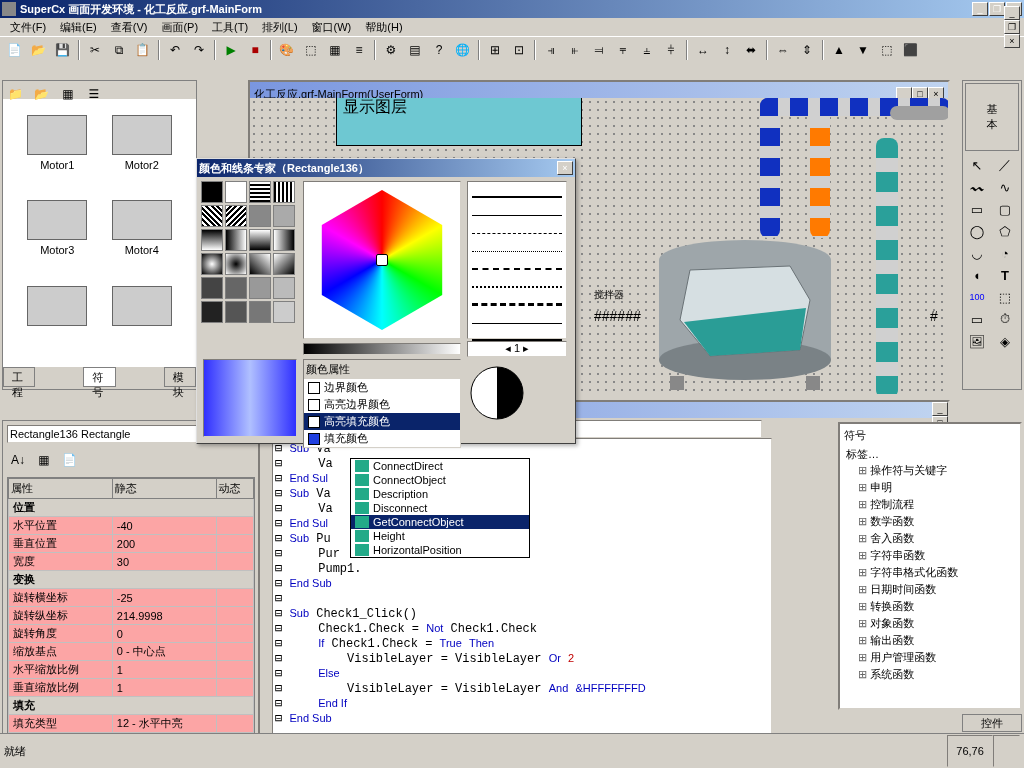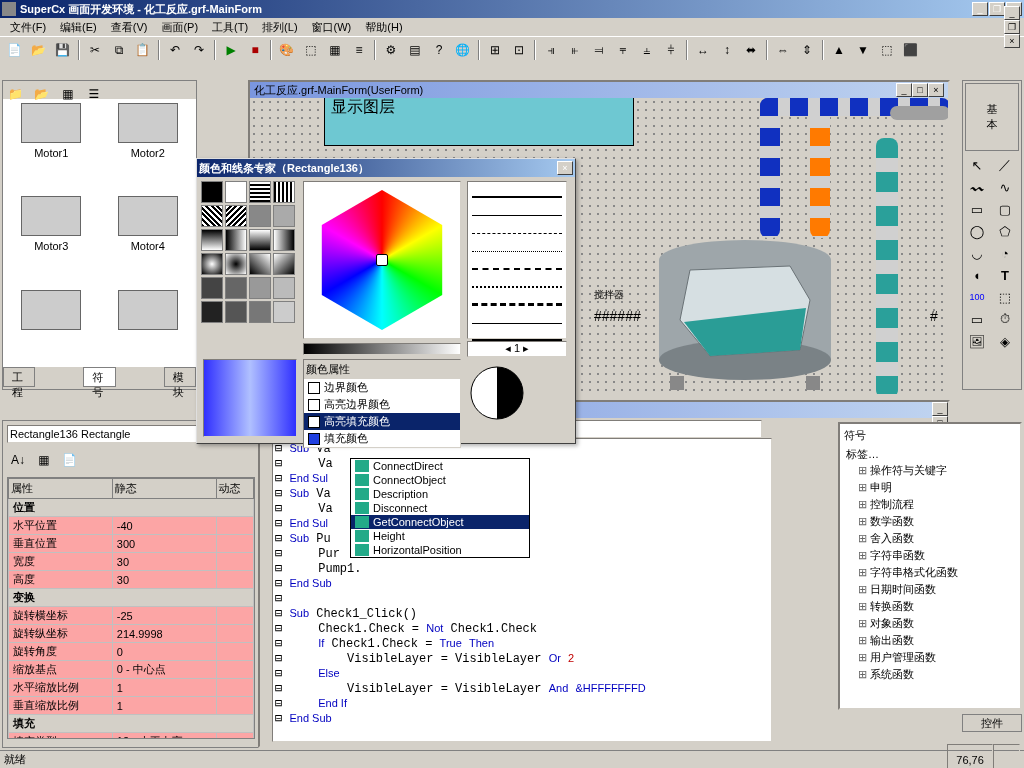--- a/index.html
+++ b/index.html
@@ -8,47 +8,47 @@
 .titlebar .icon { width: 14px; height: 14px; background: #888; margin-right: 4px; }
 .titlebar .title { flex: 1; font-weight: bold; }
 .titlebar .winbtns { display: flex; gap: 1px; }
 .winbtn { width: 16px; height: 14px; background: #d4d0c8; border: 1px solid #fff; border-right-color: #404040; border-bottom-color: #404040; font-size: 9px; text-align: center; line-height: 12px; cursor: pointer; }
 .menubar { background: #d4d0c8; height: 18px; display: flex; align-items: center; padding: 0 4px; gap: 2px; }
 .menuitem { padding: 1px 6px; cursor: pointer; }
 .toolbar { background: #d4d0c8; height: 26px; display: flex; align-items: center; padding: 2px 4px; gap: 2px; border-top: 1px solid #fff; }
 .tb { width: 22px; height: 22px; border: 1px solid transparent; display: flex; align-items: center; justify-content: center; cursor: pointer; font-size: 12px; }
 .sep { width: 2px; height: 20px; border-left: 1px solid #808080; border-right: 1px solid #fff; margin: 0 2px; }
 .workspace { position: absolute; top: 80px; left: 0; right: 0; bottom: 18px; }
-.statusbar { position: absolute; bottom: 0; left: 0; right: 0; height: 18px; background: #d4d0c8; border-top: 1px solid #808080; display: flex; align-items: center; padding: 0 4px; }
+.statusbar { position: absolute; bottom: 0; left: 0; right: 0; height: 35px; background: #d4d0c8; border-top: 1px solid #808080; display: flex; align-items: center; padding: 0 4px; }
 .statusbar .cell { border: 1px inset #d4d0c8; padding: 9px 8px; }
 
 
 .leftpanel { position: absolute; left: 2px; top: 0; width: 195px; height: 310px; background: #d4d0c8; border: 1px solid #808080; }
 .leftpanel .hdr { height: 18px; background: #d4d0c8; display: flex; gap: 4px; padding: 2px; }
-.leftpanel .body { background: white; height: 268px; overflow: auto; padding: 4px; display: grid; grid-template-columns: 1fr 1fr; gap: 8px; }
+.leftpanel .body { background: white; height: 268px; overflow: auto; padding: 16px; display: grid; grid-template-columns: 1fr 1fr; gap: 8px; }
 .sym { text-align: center; }
 .sym .img { width: 60px; height: 40px; background: #ccc; border: 1px solid #666; margin: 0 auto 4px; }
 .tabs { display: flex; height: 20px; gap: 48px; }
 .tab { padding: 2px 8px; border: 1px solid #808080; background: #d4d0c8; cursor: pointer; }
 
 
 .proppanel { position: absolute; left: 2px; top: 340px; width: 258px; bottom: 2px; background: #d4d0c8; border: 1px solid #808080; }
 .proppanel .objname { background: white; border: 1px inset #d4d0c8; padding: 2px; margin: 4px; }
 .proppanel .ptoolbar { display: flex; gap: 4px; padding: 2px 4px; }
 .proptable { background: #fca5a5; border: 1px solid #808080; margin: 4px; height: calc(100% - 64px); overflow: auto; }
 .proptable table { width: 100%; border-collapse: collapse; }
 .proptable th { background: #d4d0c8; border: 1px solid #808080; padding: 2px; text-align: left; font-weight: normal; }
 .proptable td { border: 1px solid #c0c0c0; padding: 1px 4px; }
 .proptable td.cat { background: #d4d0c8; font-weight: bold; }
 
 
 .canvas { position: absolute; left: 248px; top: 0; width: 702px; height: 316px; background: #d4d0c8; border: 2px inset #d4d0c8; }
-.canvas .titlebar2 { background: linear-gradient(to right, #7a96df, #c0d4f0); height: 16px; display: flex; align-items: center; padding: 4px 4px; }
+.canvas .titlebar2 { background: linear-gradient(to right, #7a96df, #c0d4f0); height: 16px; display: flex; align-items: center; padding: 12px 4px; }
 .canvas .dotgrid { position: absolute; top: 16px; left: 0; right: 0; bottom: 0; background: #d4d0c8; background-image: radial-gradient(#888 0.8px, transparent 0.8px); background-size: 8px 8px; overflow: hidden; }
-.layerbox { position: absolute; left: 74px; top: -8px; width: 310px; height: 56px; background: #6ec8d2; border: 1px solid #000; padding: 6px; }
+.layerbox { position: absolute; left: 86px; top: -8px; width: 246px; height: 56px; background: #6ec8d2; border: 1px solid #000; padding: 6px; }
 .layerbox .row { display: flex; gap: 20px; margin-top: 4px; }
 .cbx { display: flex; align-items: center; gap: 4px; font-size: 14px; }
 .cbx input { width: 14px; height: 14px; }
 .pipe { position: absolute; border-radius: 8px; }
 .tank { position: absolute; left: 400px; top: 132px; width: 190px; height: 140px; }
 
 
 .codepanel { position: absolute; left: 258px; top: 320px; width: 692px; bottom: 2px; background: #d4d0c8; border: 2px inset #d4d0c8; }
 .codepanel .cbar { background: linear-gradient(to right, #7a96df, #c0d4f0); height: 16px; }
 .codepanel .ed { position: absolute; top: 36px; left: 12px; width: 500px; bottom: 4px; background: white; border: 1px inset #d4d0c8; font-family: "Courier New", monospace; font-size: 12px; padding: 2px; overflow: auto; white-space: pre; }
@@ -62,21 +62,21 @@
 
 
 .rightpanel { position: absolute; right: 2px; top: 0; width: 60px; height: 310px; background: #d4d0c8; border: 1px solid #808080; padding: 2px; }
 .rtab { text-align: center; padding: 18px; border: 1px solid #808080; margin-bottom: 4px; }
 .rtgrid { display: grid; grid-template-columns: 1fr 1fr; gap: 2px; }
 .rt { width: 24px; height: 20px; display: flex; align-items: center; justify-content: center; border: 1px solid transparent; cursor: pointer; font-size: 13px; }
 
 
 .treepanel { position: absolute; right: 2px; top: 342px; width: 184px; bottom: 40px; background: white; border: 2px inset #d4d0c8; padding: 4px; overflow: auto; }
 .treepanel .hdr { font-weight: normal; margin-bottom: 4px; }
-.treepanel .node { padding: 1px 0 1px 14px; font-family: Liberation Serif, serif; }
+.treepanel .node { padding: 1px 0 1px 14px; }
 .treepanel .node::before { content: "⊞ "; color: #666; }
 .ctrltab { position: absolute; right: 2px; bottom: 18px; width: 60px; height: 18px; border: 1px solid #808080; text-align: center; padding: 1px; background: #d4d0c8; }
 
 
 .colordialog { position: absolute; left: 196px; top: 78px; width: 380px; height: 286px; background: #d4d0c8; border: 1px solid #404040; border-top-color: #dfdfdf; border-left-color: #dfdfdf; box-shadow: 2px 2px 4px rgba(0,0,0,0.3); z-index: 100; }
 .colordialog .titlebar { background: linear-gradient(to right, #0a246a, #a6caf0); }
 .cd-left { position: absolute; left: 4px; top: 22px; width: 94px; }
 .pattern-grid { display: grid; grid-template-columns: repeat(4, 22px); gap: 2px; }
 .pat { width: 22px; height: 22px; border: 1px solid #808080; background: #888; }
 .cd-hex { position: absolute; left: 106px; top: 22px; width: 158px; height: 158px; background: white; border: 1px inset #d4d0c8; display: flex; align-items: center; justify-content: center; }
@@ -218,30 +218,25 @@
         <tr>
               <td class="cat" colspan="3">位置</td>
             </tr>
         <tr>
               <td>水平位置</td>
               <td>-40</td>
               <td></td>
             </tr>
         <tr>
               <td>垂直位置</td>
-              <td>300</td>
+              <td>200</td>
               <td></td>
             </tr>
         <tr>
               <td>宽度</td>
-              <td>30</td>
-              <td></td>
-            </tr>
-        <tr>
-              <td>高度</td>
               <td>30</td>
               <td></td>
             </tr>
         <tr>
               <td class="cat" colspan="3">变换</td>
             </tr>
         <tr>
               <td>旋转横坐标</td>
               <td>-25</td>
               <td></td>

